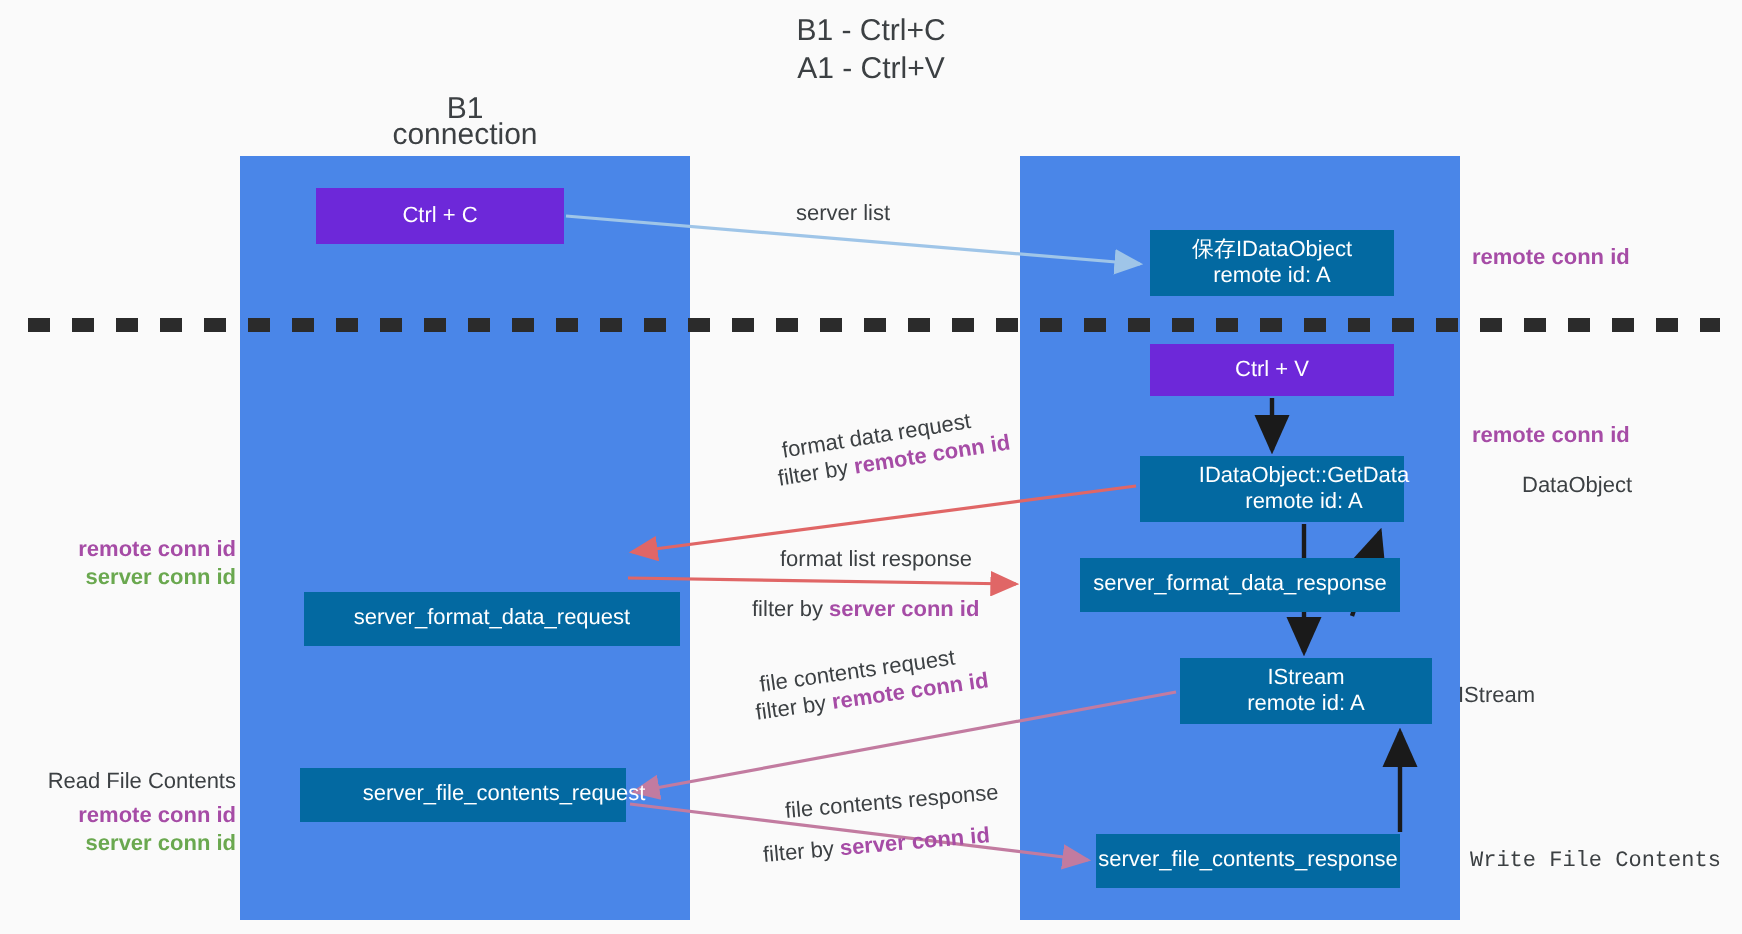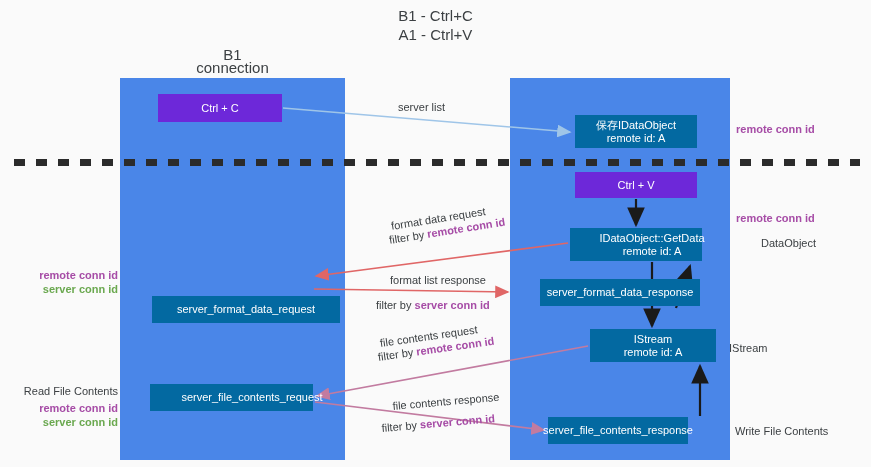--- a/index.html
+++ b/index.html
@@ -71,39 +71,39 @@
   .node.orange { background: #0369a1; }
 
   #n-ctrlc     { top: 94px;  left: 158px; width: 124px; height: 28px; }
   #n-save-ido  { top: 115px; left: 575px; width: 122px; height: 33px; }
   #n-ctrlv     { top: 172px; left: 575px; width: 122px; height: 26px; }
   #n-getdata   { top: 228px; left: 570px; width: 132px; height: 33px; padding-left: 36px; }
   #n-sfdreq    { top: 268px; left: 152px; width: 188px; height: 27px; margin-top: 28px; }
   #n-sfdresp   { top: 279px; left: 540px; width: 160px; height: 27px; }
   #n-istream   { top: 329px; left: 590px; width: 126px; height: 33px; }
   #n-sfcreq    { top: 384px; left: 150px; width: 163px; height: 27px; padding-left: 45px; }
-  #n-sfcresp   { top: 417px; left: 548px; width: 140px; height: 27px; }
+  #n-sfcresp   { top: 417px; left: 548px; width: 152px; height: 27px; }
 
   
   .lbl {
     font-size: 11px;
     line-height: 14px;
     color: #3c4043;
     white-space: nowrap;
   }
   .purple { color: #a64ca6; font-weight: bold; }
   .green-t { color: #6aa84f; font-weight: bold; }
 
   #t-format-list { top: 100px; left: 398px; }
 
   #t-rc-1 { top: 122px; left: 736px; }
   #t-rc-2 { top: 211px; left: 736px; }
   #t-dataobject { top: 236px; left: 729px; padding-left: 32px; }
   #t-istream-lbl { top: 341px; left: 729px; }
-  #t-writefile { top: 424px; left: 735px; }
+  #t-writefile { top: 424px; left: 735px; font-family: Liberation Mono, monospace; }
 
   #t-left-1 { top: 268px; left: 22px; text-align: right; width: 96px; }
   #t-readfile { top: 384px; left: 22px; text-align: right; width: 96px; }
   #t-left-2 { top: 401px; left: 22px; text-align: right; width: 96px; }
 
   
   #t-fdreq {
     top: 219px; left: 390px;
     transform: rotate(-9deg);
     transform-origin: left top;

